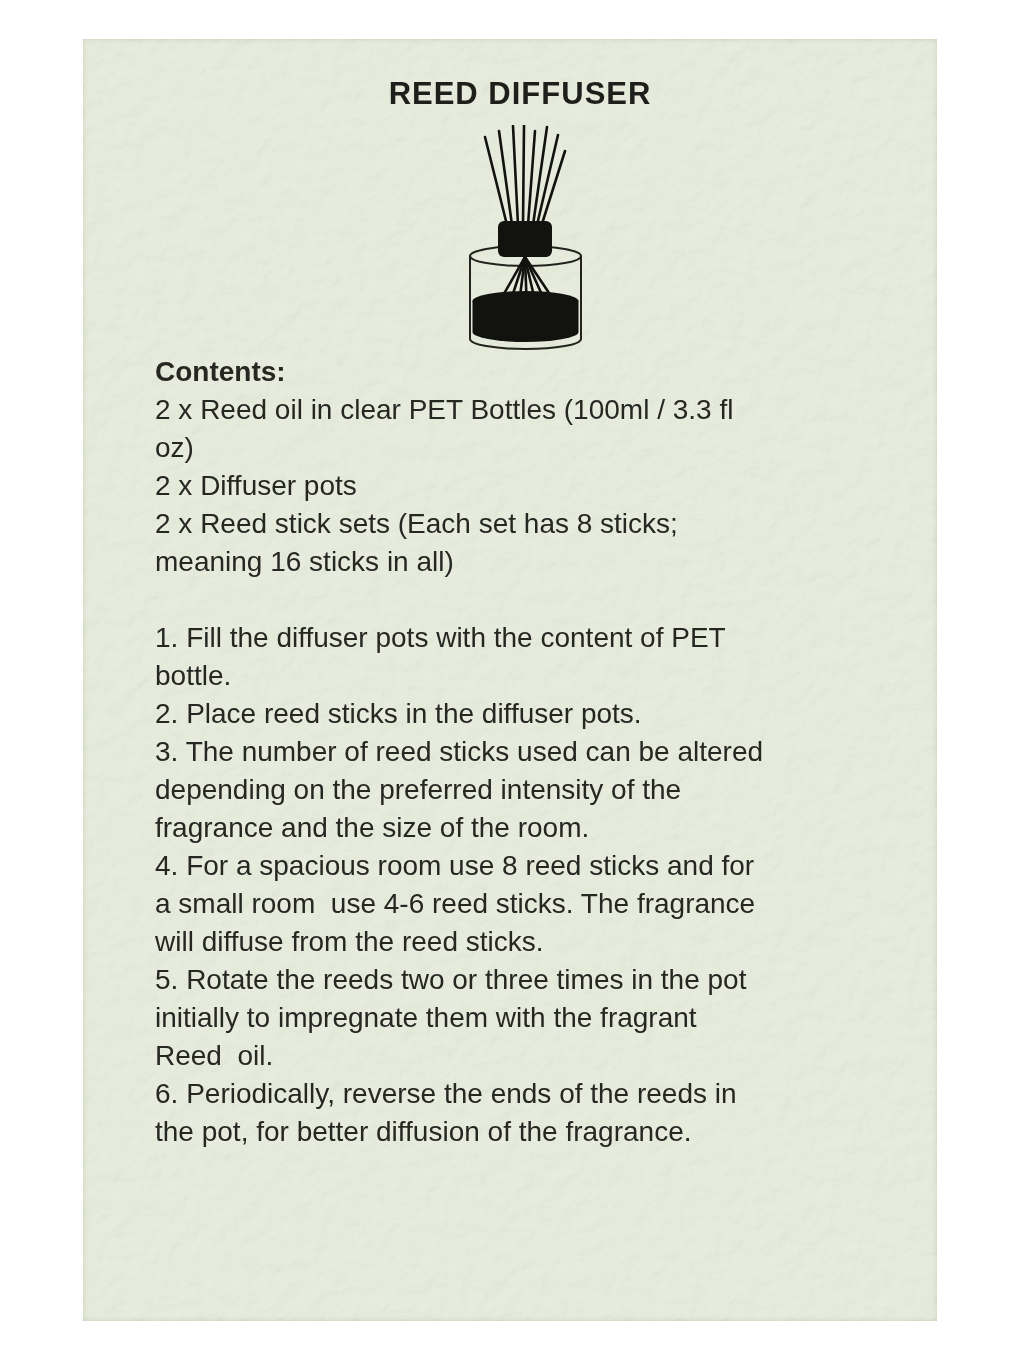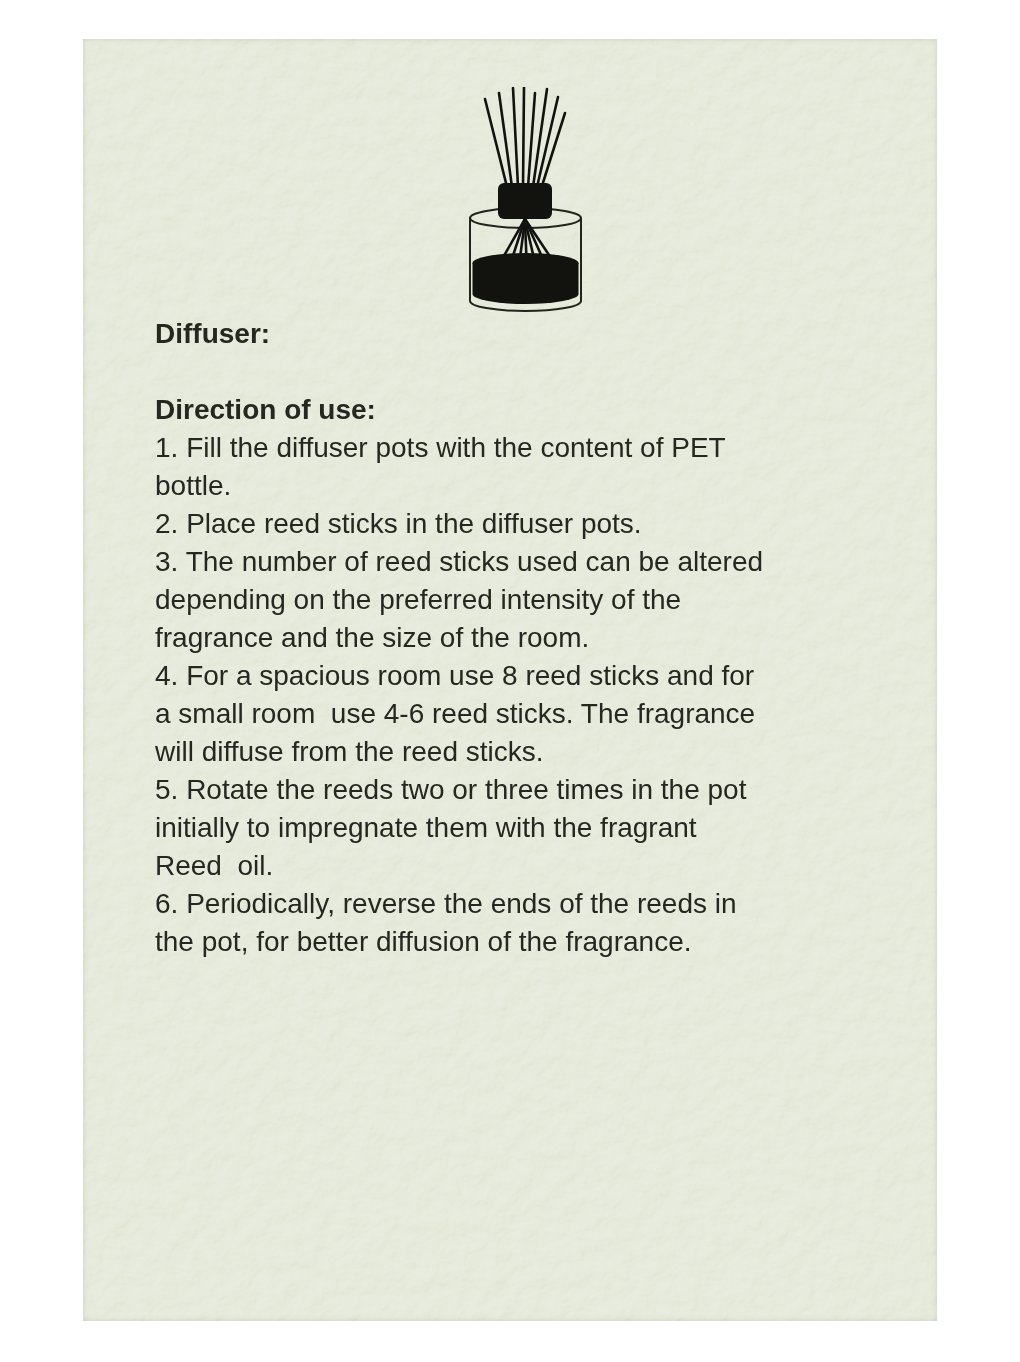--- a/index.html
+++ b/index.html
@@ -78,20 +78,21 @@
         <feDiffuseLighting in="noise" lighting-color="#ffffff" surfaceScale="2.6" diffuseConstant="1.05">
           <feDistantLight azimuth="235" elevation="60"></feDistantLight>
         </feDiffuseLighting>
       </filter>
     </defs>
     <rect width="100%" height="100%" filter="url(#stucco)"></rect>
   </svg>
 
   <div class="content">
 
+    <h1 class="title">REED DIFFUSER</h1>
 
     <svg class="diffuser" width="200" height="226" viewBox="0 0 200 226" xmlns="http://www.w3.org/2000/svg">
 
       <g stroke="#12120e" stroke-width="2.6" stroke-linecap="round">
         <line x1="82" y1="100" x2="60" y2="12"></line>
         <line x1="87" y1="100" x2="74" y2="6"></line>
         <line x1="93" y1="100" x2="88" y2="1"></line>
         <line x1="98" y1="100" x2="99" y2="0"></line>
         <line x1="103" y1="100" x2="110" y2="6"></line>
         <line x1="108" y1="100" x2="122" y2="2"></line>
@@ -119,23 +120,27 @@
       <rect x="73" y="96" width="54" height="36" rx="6" fill="#12120e"></rect>
 
       <g fill="none" stroke="#23231d" stroke-width="2">
         <line x1="45" y1="131" x2="45" y2="214"></line>
         <line x1="156" y1="131" x2="156" y2="214"></line>
         <path d="M45,214 A55.5,10 0 0 0 156,214"></path>
       </g>
     </svg>
 
     <div class="textblock">
-      <p class="heading">Diffuser:</p>
+      <p class="heading">Contents:</p>
+      <p class="body">2 x Reed oil in clear PET Bottles (100ml / 3.3 fl
+oz)
+2 x Diffuser pots
+2 x Reed stick sets (Each set has 8 sticks;
+meaning 16 sticks in all)</p>
       <div class="spacer"></div>
-      <p class="heading">Direction of use:</p>
       <p class="body">1. Fill the diffuser pots with the content of PET
 bottle.
 2. Place reed sticks in the diffuser pots.
 3. The number of reed sticks used can be altered
 depending on the preferred intensity of the
 fragrance and the size of the room.
 4. For a spacious room use 8 reed sticks and for
 a small room  use 4-6 reed sticks. The fragrance
 will diffuse from the reed sticks.
 5. Rotate the reeds two or three times in the pot

